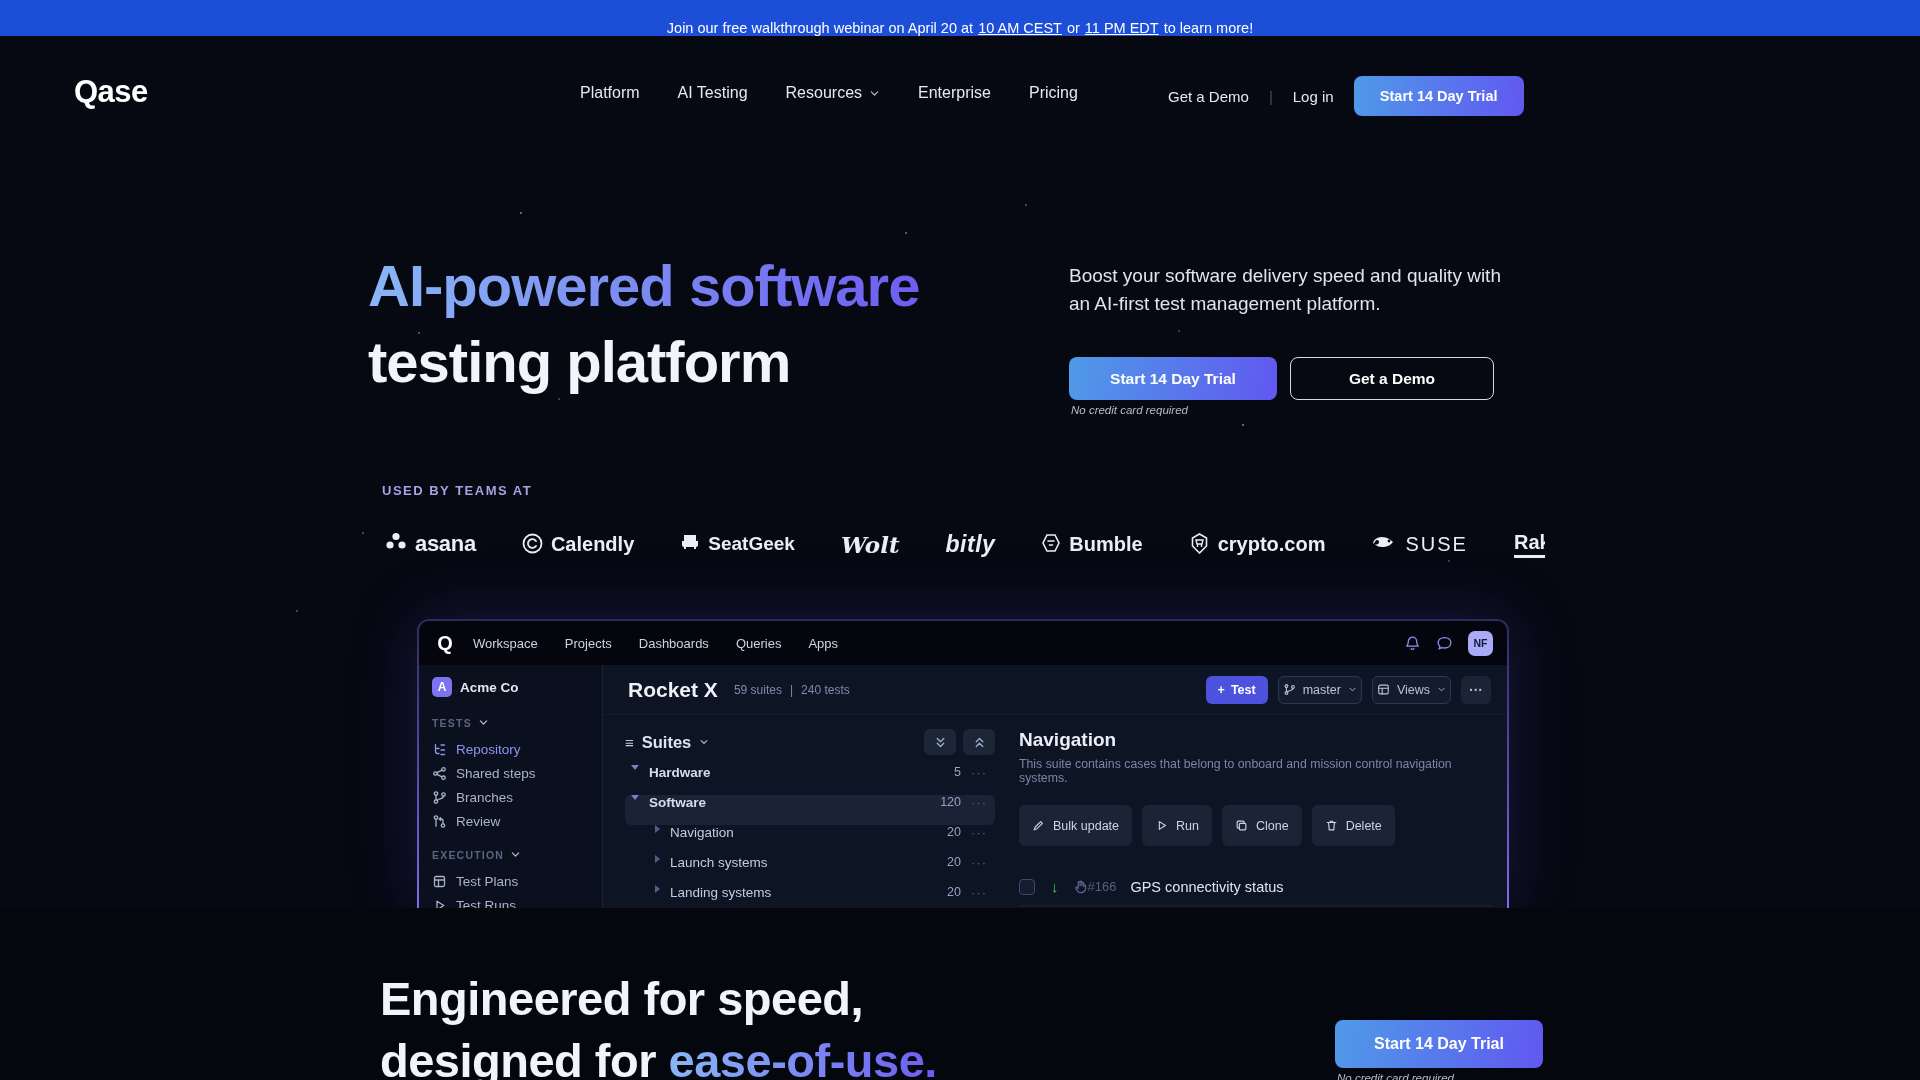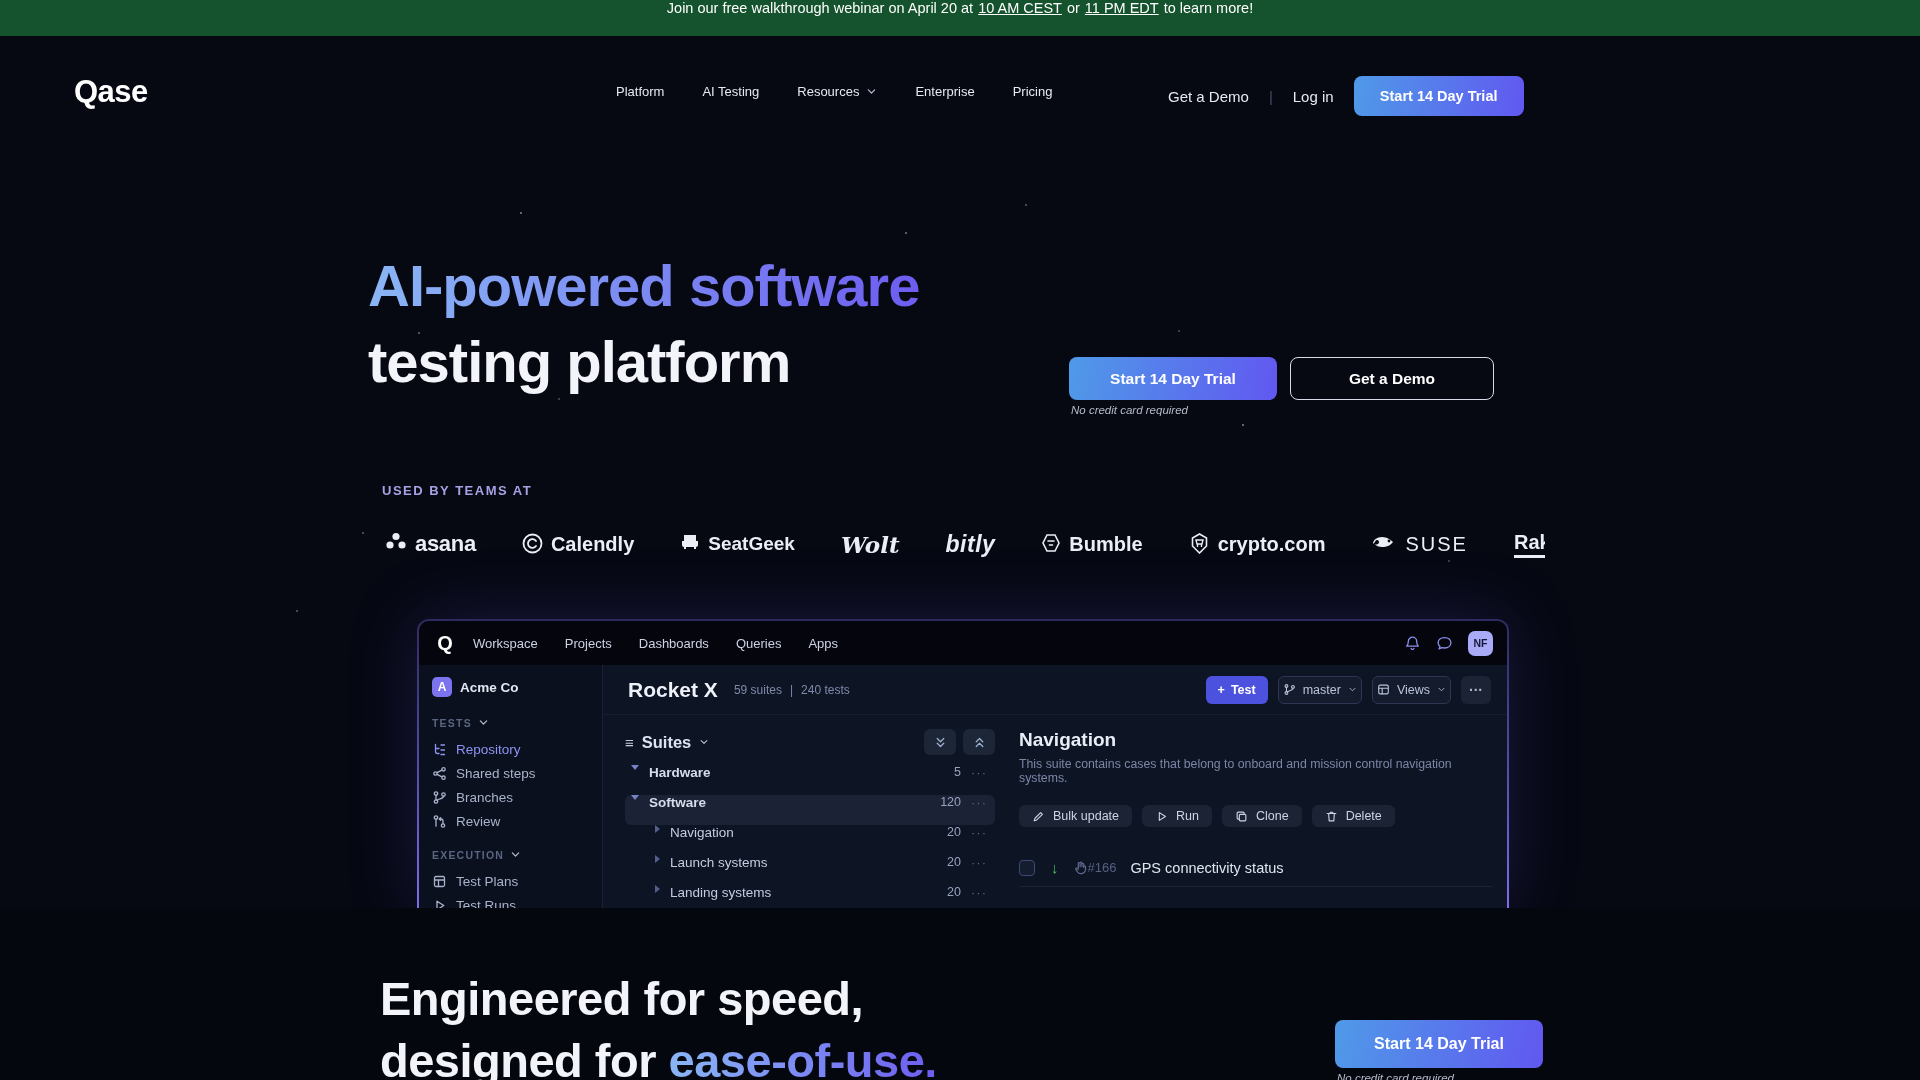--- a/index.html
+++ b/index.html
@@ -1,29 +1,29 @@
 <!DOCTYPE html>
 <html><head>
 <meta charset="utf-8">
 <style>
   * { margin:0; padding:0; box-sizing:border-box; }
   html,body { background:#000; }
   body { font-family:"Liberation Sans", sans-serif; }
   #canvas { position:relative; width:1920px; height:1080px; background:#060812; overflow:hidden; }
 
   
-  .banner { position:absolute; top:0; left:0; width:1920px; height:36px; background:#14532d;
-    display:flex; align-items:flex-start; justify-content:center; gap:5px;
+  .banner { position:absolute; top:0; left:0; width:1920px; height:36px; background:#1d4ed8;
+    display:flex; align-items:flex-end; justify-content:center; gap:5px;
     color:#fff; font-size:14.5px; }
   .banner a { color:#fff; text-decoration:underline; cursor:pointer; }
 
   
   .topnav { position:absolute; top:50px; left:0; width:1920px; height:88px; }
   .brand { position:absolute; left:74px; top:24px; font-size:31px; font-weight:800; color:#fff; letter-spacing:-0.5px; }
-  .navlinks { position:absolute; left:580px; top:34px; display:flex; gap:38px; font-size:13px; color:#e6e9f2;margin-left:36px; }
+  .navlinks { position:absolute; left:580px; top:34px; display:flex; gap:38px; font-size:16px; color:#e6e9f2; }
   .navlinks .nl { display:flex; align-items:center; gap:7px; cursor:pointer; }
   .chev { width:11px; height:11px; }
   .chev path { fill:none; stroke:#b9bdd2; stroke-width:1.6; stroke-linecap:round; stroke-linejoin:round; }
   .navright { position:absolute; left:1168px; top:26px; display:flex; align-items:center; gap:20px; }
   .navright .txt { font-size:15px; color:#e6e9f2; cursor:pointer; }
   .navright .sep { color:#454b66; font-size:15px; }
   .btn-grad { background:linear-gradient(100deg,#4f9ae8 0%,#6158f0 100%); color:#fff; border:none;
     border-radius:8px; font-weight:700; cursor:pointer; font-family:inherit; }
   .nav-trial { width:170px; height:40px; font-size:14.5px; }
 
@@ -118,21 +118,21 @@
   .lvl1 { padding-left:30px; }
   .sname { font-size:13.5px; color:#d6dcea; font-weight:600; }
   .lvl1 .sname { font-weight:400; color:#c4cce0; }
   .scount { margin-left:auto; font-size:12.5px; color:#97a2c0; }
   .sdots { width:26px; text-align:right; color:#58648a; font-size:13px; letter-spacing:1px; cursor:pointer; }
 
   .detail { flex:1; padding:14px 14px 0 10px; min-width:0; }
   .detail-title { font-size:19px; font-weight:700; color:#e8edf6; }
   .detail-desc { margin-top:6px; font-size:12.3px; color:#7b86a6; }
   .actions { display:flex; gap:10px; margin-top:20px; }
-  .act-btn { height:22px; padding:0 13px; background:#1c2335; border:none; border-radius:6px; color:#ccd4e6; font-size:12.5px;
+  .act-btn { height:41px; padding:0 13px; background:#1c2335; border:none; border-radius:6px; color:#ccd4e6; font-size:12.5px;
     display:flex; align-items:center; gap:8px; cursor:pointer; font-family:inherit; }
   .act-btn svg { width:13px; height:13px; }
   .act-btn svg path, .act-btn svg rect { fill:none; stroke:currentColor; stroke-width:1.3; stroke-linecap:round; stroke-linejoin:round; }
   .case-row { margin-top:26px; display:flex; align-items:center; height:34px; border-bottom:1px solid #1a2233; padding-bottom:4px; }
   .checkbox { width:16px; height:16px; border:1.5px solid #3c4a70; border-radius:4px; background:rgba(70,90,140,.12); cursor:pointer; }
   .case-arrow { margin-left:16px; color:#49c15e; font-size:15px; font-weight:700; }
   .hand-ic { margin-left:14px; width:15px; height:15px; color:#5e6a8e; }
   .hand-ic path { fill:none; stroke:currentColor; stroke-width:1.2; stroke-linecap:round; stroke-linejoin:round; }
   .case-id { font-size:13px; color:#566180; }
   .case-name { margin-left:14px; font-size:14.5px; color:#dfe5f0; }
@@ -184,20 +184,21 @@
       <span class="sep">|</span>
       <span class="txt">Log in</span>
       <button class="btn-grad nav-trial">Start 14 Day Trial</button>
     </div>
   </div>
 
   <h1 class="hero-h1">
     <span class="grad-text">AI-powered software</span><br>
     <span>testing platform</span>
   </h1>
+  <p class="hero-sub">Boost your software delivery speed and quality with an AI-first test management platform.</p>
   <div class="hero-ctas">
     <button class="btn-grad hero-trial">Start 14 Day Trial</button>
     <button class="btn-outline">Get a Demo</button>
   </div>
   <div class="cta-note">No credit card required</div>
 
   <div class="used-by">USED BY TEAMS AT</div>
   <div class="logo-row">
     <span class="logo l-asana">
       <svg width="22" height="20" viewBox="0 0 22 20">

